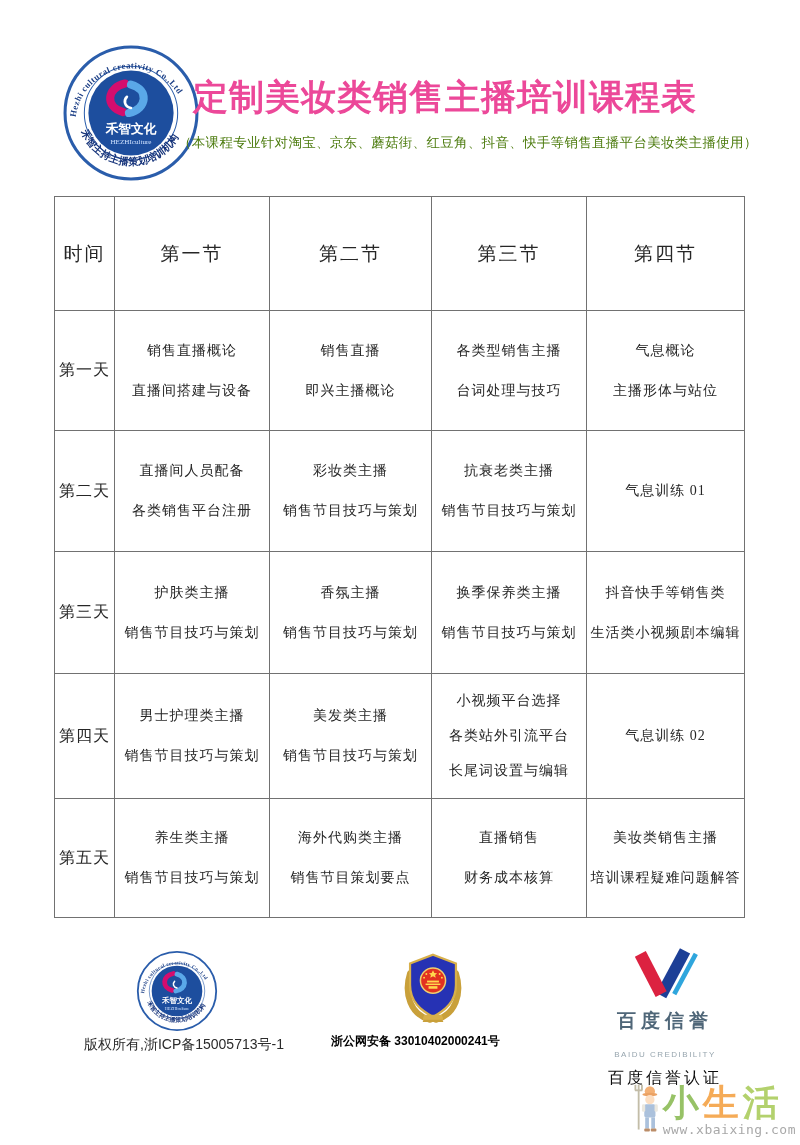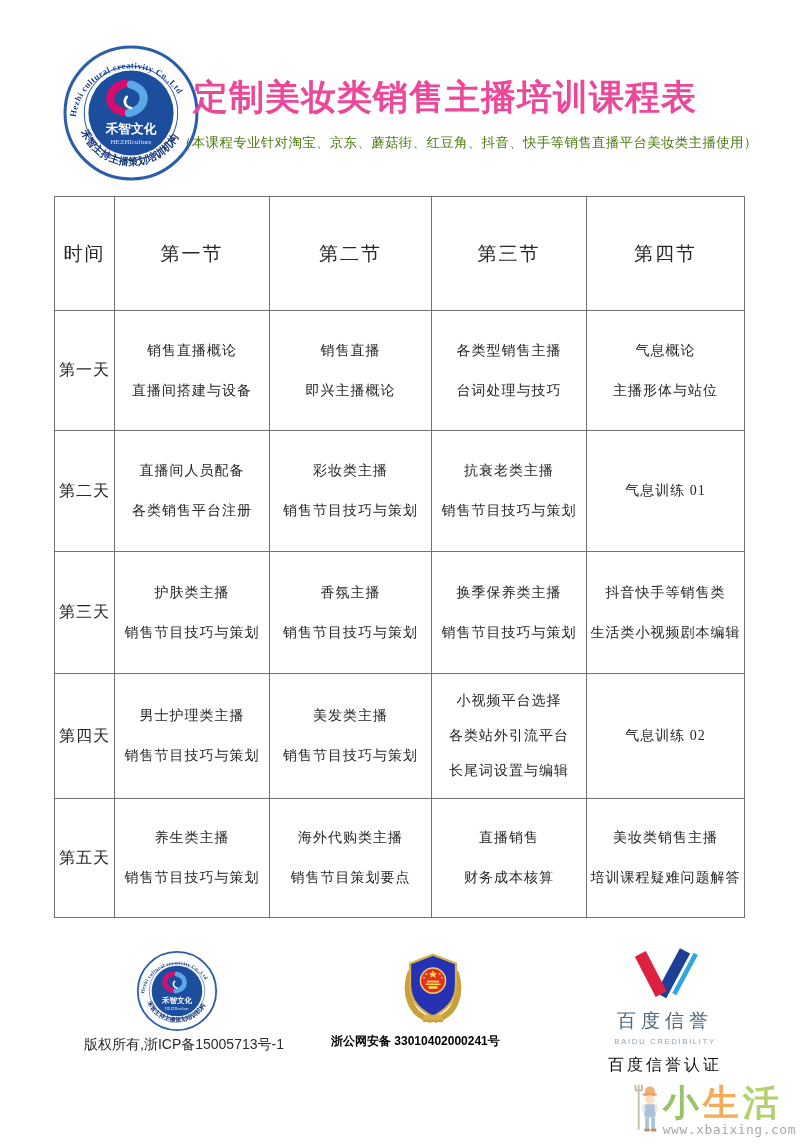--- a/index.html
+++ b/index.html
@@ -36,22 +36,22 @@
   td.tight .cl + .cl{margin-top:21px;}
   tr.r0{height:114px;} tr.r1{height:120px;} tr.r2{height:121px;}
   tr.r3{height:122px;} tr.r4{height:125px;} tr.r5{height:119px;}
 
   
   .f-hezhi{left:136px;top:950px;}
   .f-copyright{left:84px;top:1036px;font-family:"Liberation Sans",sans-serif;font-size:14px;color:#2b2b2b;white-space:nowrap;}
   .f-police-badge{left:399px;top:951px;}
   .f-police-text{left:331px;top:1033px;font-family:"Liberation Sans",sans-serif;font-size:12px;font-weight:bold;color:#000;white-space:nowrap;}
   .f-baidu{left:590px;top:946px;width:150px;text-align:center;font-family:"Liberation Sans",sans-serif;}
-  .baidu-cn{font-size:19px;color:#4f6678;letter-spacing:5px;font-weight:400;margin-top:2px;white-space:nowrap;}
-  .baidu-en{font-size:8px;color:#97a5ae;letter-spacing:1.5px;margin-top:3px;white-space:nowrap;}
+  .baidu-cn{font-size:19px;color:#4f6678;letter-spacing:5px;font-weight:700;margin-top:2px;white-space:nowrap;}
+  .baidu-en{font-size:8px;color:#97a5ae;letter-spacing:1.5px;margin-top:16px;white-space:nowrap;}
   .baidu-cert{font-size:16px;font-weight:normal;color:#0c0c0c;letter-spacing:3px;margin-top:9px;white-space:nowrap;}
 
   
   .wm{right:4px;bottom:8px;display:flex;align-items:flex-end;gap:1px;}
   .wm-col{display:flex;flex-direction:column;align-items:flex-start;}
   .wm-chars{display:flex;gap:4px;font-family:"Liberation Sans",sans-serif;font-weight:bold;font-size:36px;line-height:1;opacity:.85;}
   .wm-c0{color:#86b84c;} .wm-c1{color:#f49d3a;} .wm-c2{color:#a6c954;}
   .wm-url{font-family:"DejaVu Sans Mono",monospace;font-size:13px;color:#9f9f9f;letter-spacing:.5px;margin-top:1px;opacity:.9;}
 </style>
 </head>

